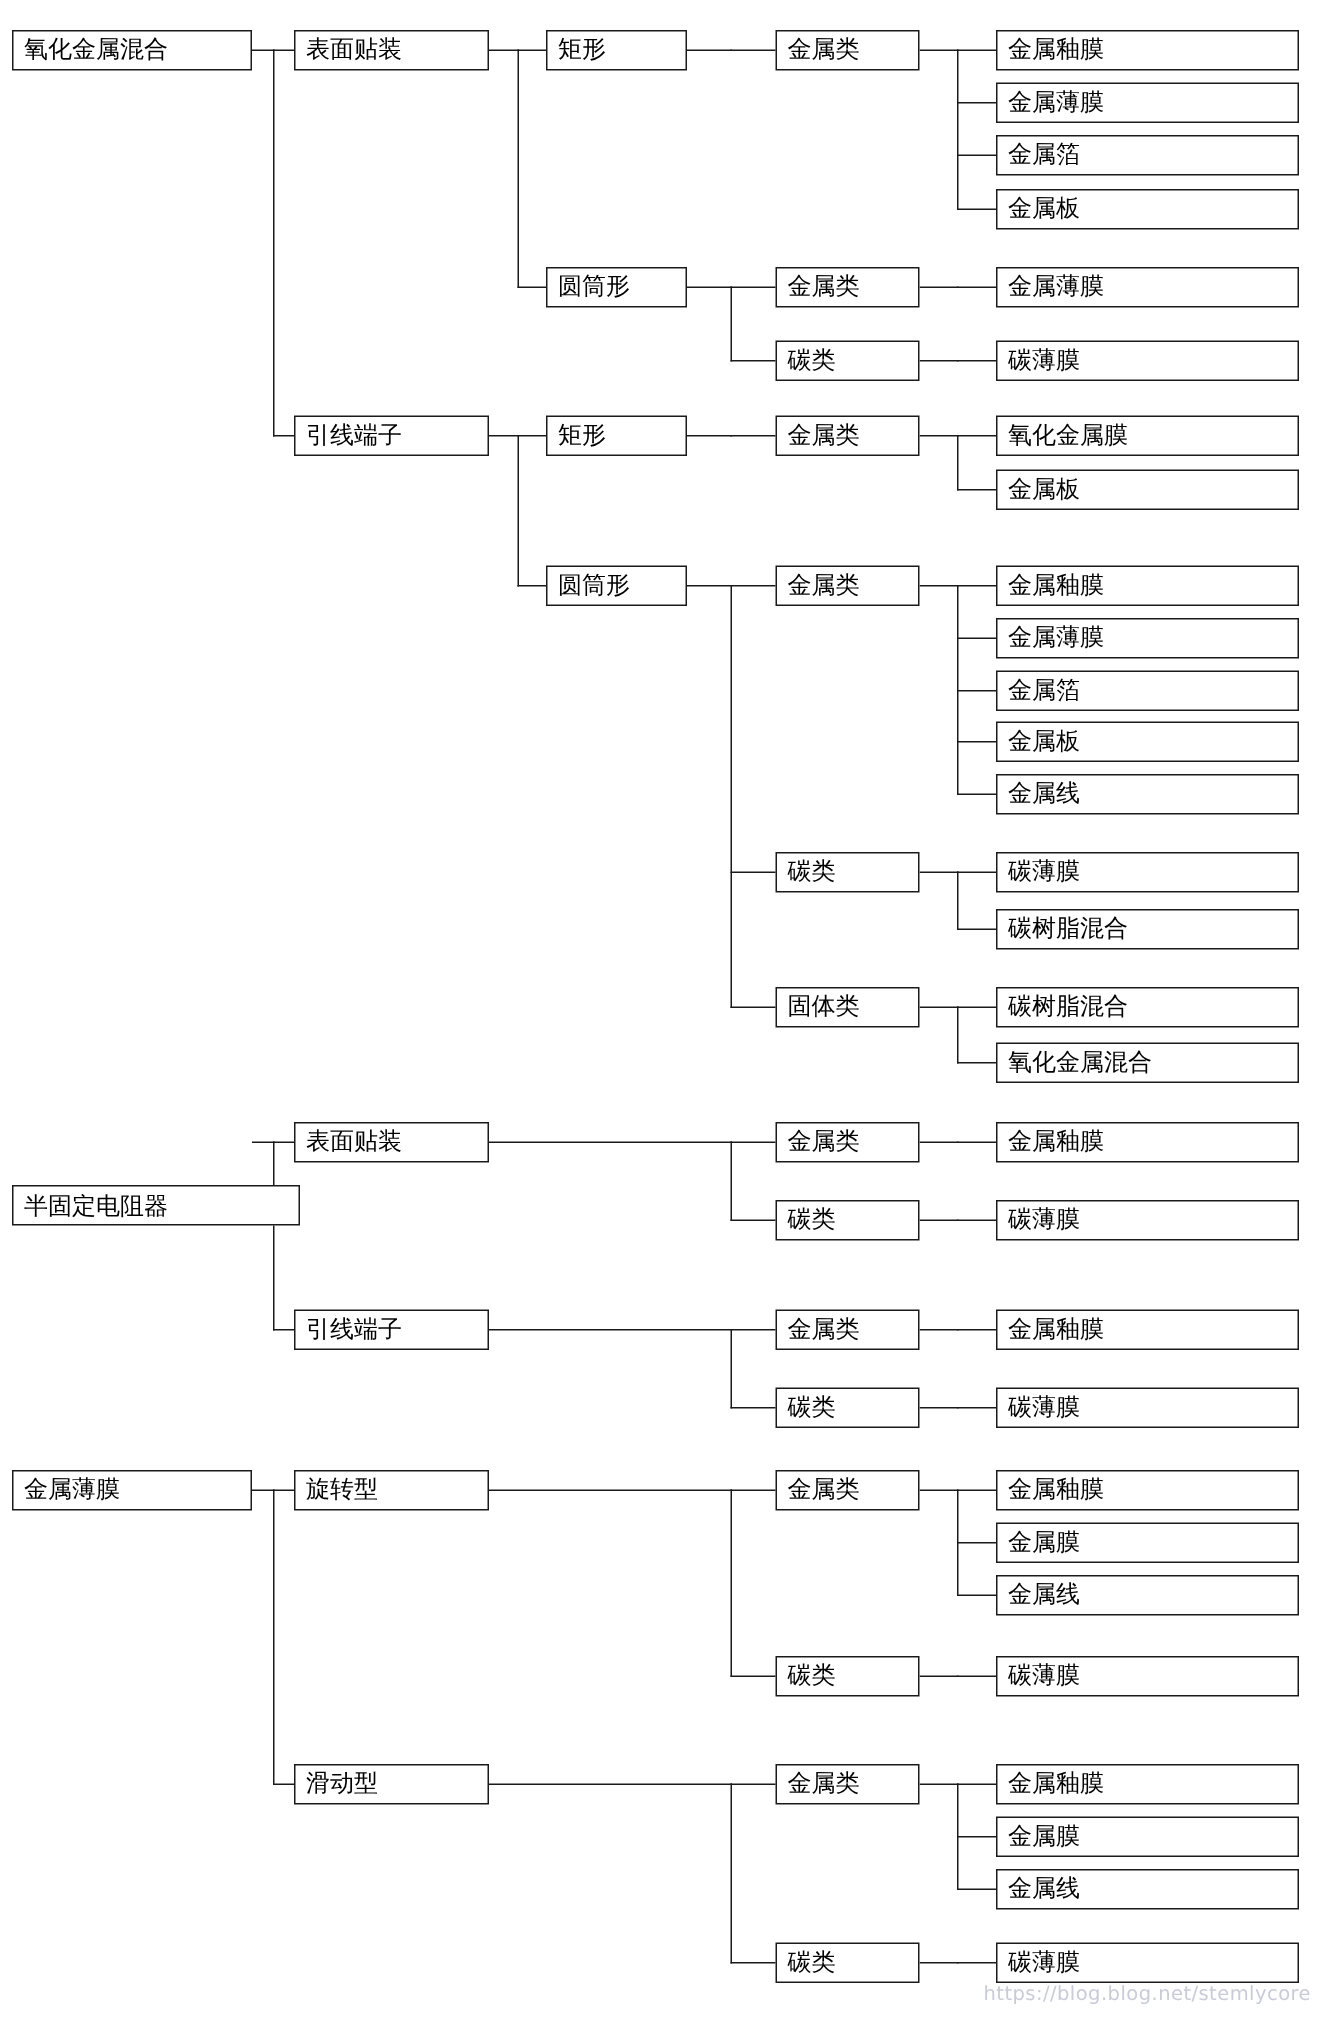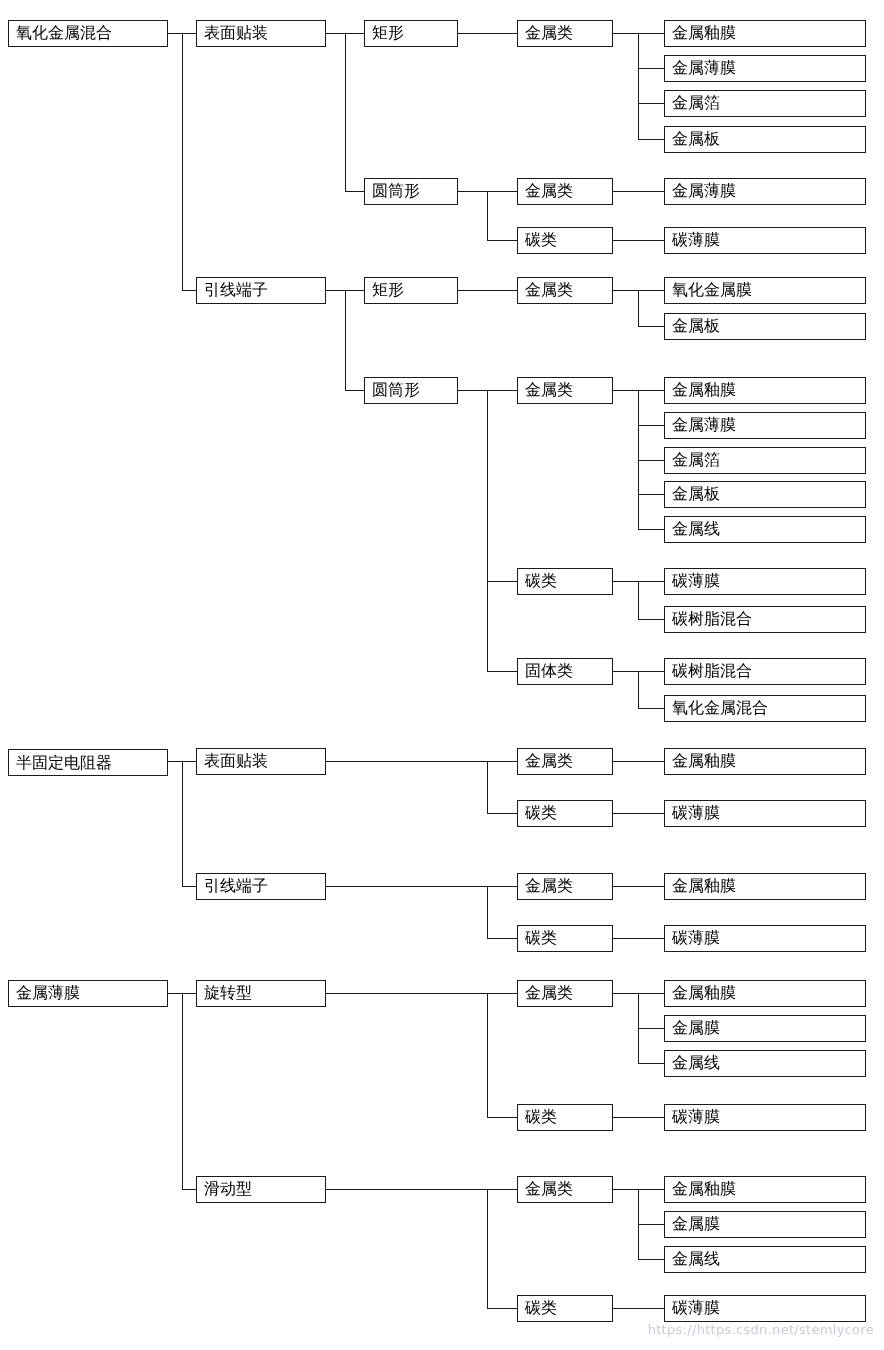--- a/index.html
+++ b/index.html
@@ -38,21 +38,21 @@
     top: 1322px;
     font-size: 13px;
     color: #c9cbd8;
     letter-spacing: 0.3px;
   }
 </style>
 </head>
 <body>
 
 <div id="stage">
-  <div class="watermark">https://https.csdn.net/stemlycore</div>
+  <div class="watermark">https://blog.blog.net/stemlycore</div>
 <div class="line" style="left: 168px; top: 33px; width: 15px; height: 1px; background: rgb(26, 26, 26);"></div>
     <div class="line" style="left: 182px; top: 33px; width: 1px; height: 258px; background: rgb(26, 26, 26);"></div>
     <div class="line" style="left: 182px; top: 33px; width: 15px; height: 1px; background: rgb(26, 26, 26);"></div>
     <div class="line" style="left: 182px; top: 290px; width: 15px; height: 1px; background: rgb(26, 26, 26);"></div>
     <div class="line" style="left: 326px; top: 33px; width: 20px; height: 1px; background: rgb(26, 26, 26);"></div>
     <div class="line" style="left: 345px; top: 33px; width: 1px; height: 159px; background: rgb(26, 26, 26);"></div>
     <div class="line" style="left: 345px; top: 33px; width: 20px; height: 1px; background: rgb(26, 26, 26);"></div>
     <div class="line" style="left: 345px; top: 191px; width: 20px; height: 1px; background: rgb(26, 26, 26);"></div>
     <div class="line" style="left: 458px; top: 33px; width: 30px; height: 1px; background: rgb(26, 26, 26);"></div>
     <div class="line" style="left: 487px; top: 33px; width: 31px; height: 1px; background: rgb(26, 26, 26);"></div>
@@ -232,21 +232,21 @@
     </div>
     <div class="node" style="left: 517px; top: 657.5px; width: 96px; height: 27px; border-color: rgb(26, 26, 26);">
       <span>固体类</span>
     </div>
     <div class="node" style="left: 664px; top: 657.5px; width: 202px; height: 27px; border-color: rgb(26, 26, 26);">
       <span>碳树脂混合</span>
     </div>
     <div class="node" style="left: 664px; top: 694.5px; width: 202px; height: 27px; border-color: rgb(26, 26, 26);">
       <span>氧化金属混合</span>
     </div>
-    <div class="node" style="left: 8px; top: 749px; width: 160px; height: 27px; border-color: rgb(26, 26, 26);">
+    <div class="node" style="left: 8px; top: 790px; width: 192px; height: 27px; border-color: rgb(26, 26, 26);">
       <span>半固定电阻器</span>
     </div>
     <div class="node" style="left: 196px; top: 747.5px; width: 130px; height: 27px; border-color: rgb(26, 26, 26);">
       <span>表面贴装</span>
     </div>
     <div class="node" style="left: 517px; top: 747.5px; width: 96px; height: 27px; border-color: rgb(26, 26, 26);">
       <span>金属类</span>
     </div>
     <div class="node" style="left: 664px; top: 747.5px; width: 202px; height: 27px; border-color: rgb(26, 26, 26);">
       <span>金属釉膜</span>

